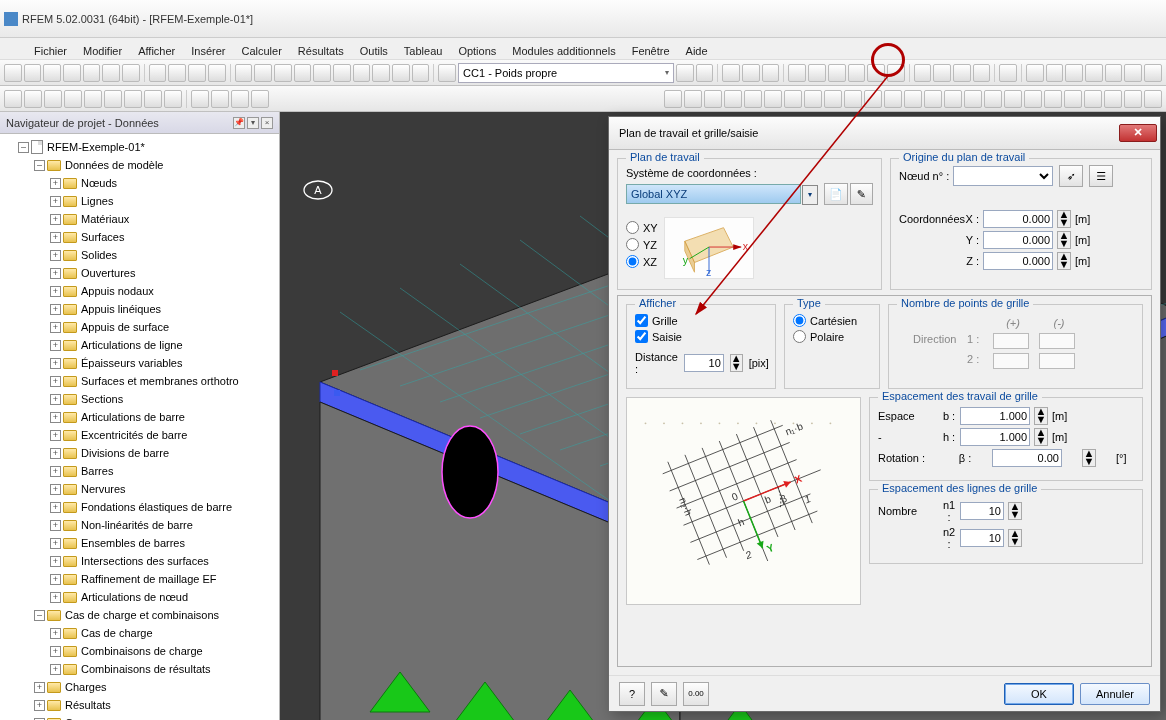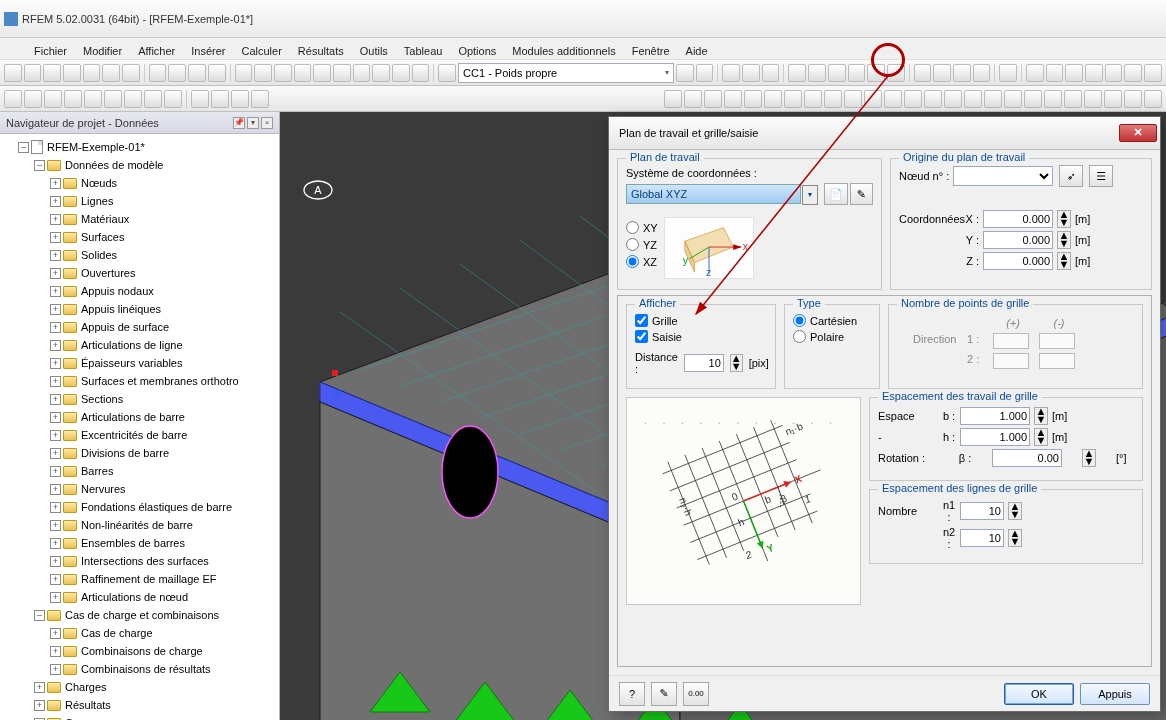--- a/index.html
+++ b/index.html
@@ -716,15 +716,15 @@
         </div>
       </div>
     </div>
   </div>
   <div class="dlg-footer">
     <button class="footer-btn">?</button>
     <button class="footer-btn">✎</button>
     <button class="footer-btn" style="font-size:8px;">0.00</button>
     <div class="spacer"></div>
     <button class="ok-btn"><span>OK</span></button>
-    <button class="cancel-btn"><span>Appuis</span></button>
+    <button class="cancel-btn"><span>Annuler</span></button>
   </div>
 </div>
 
 </body></html>

